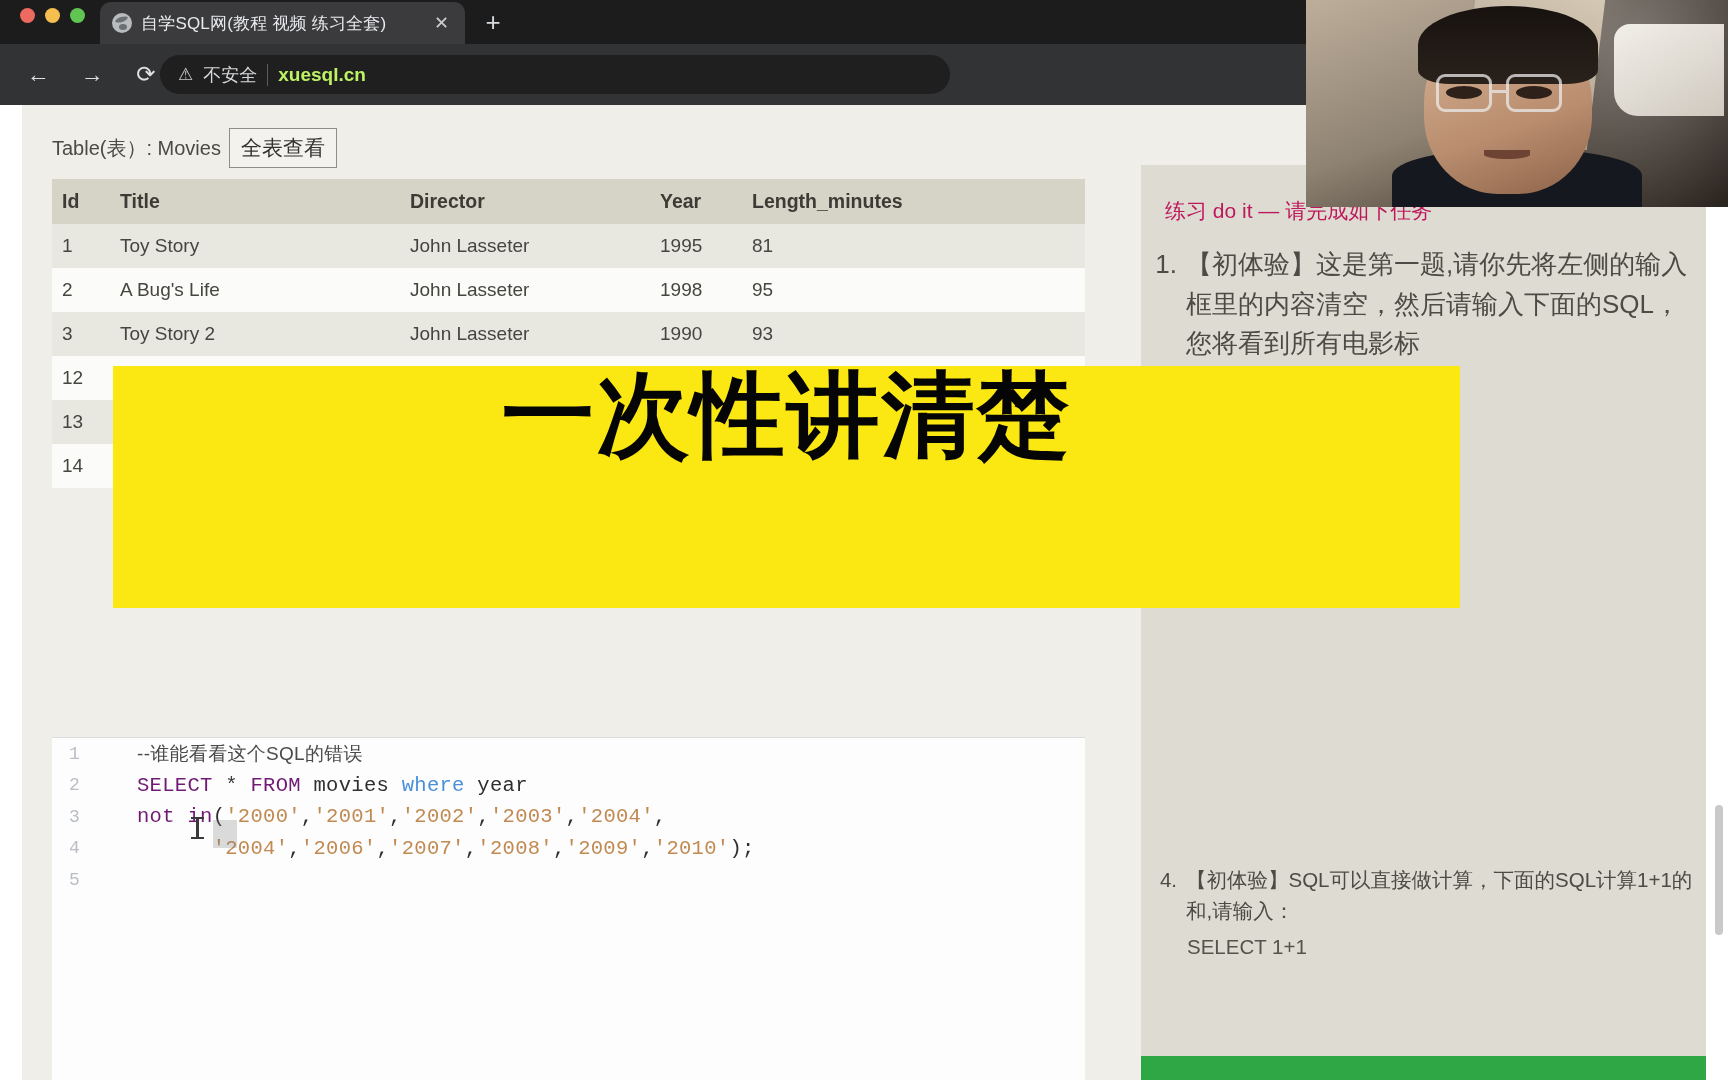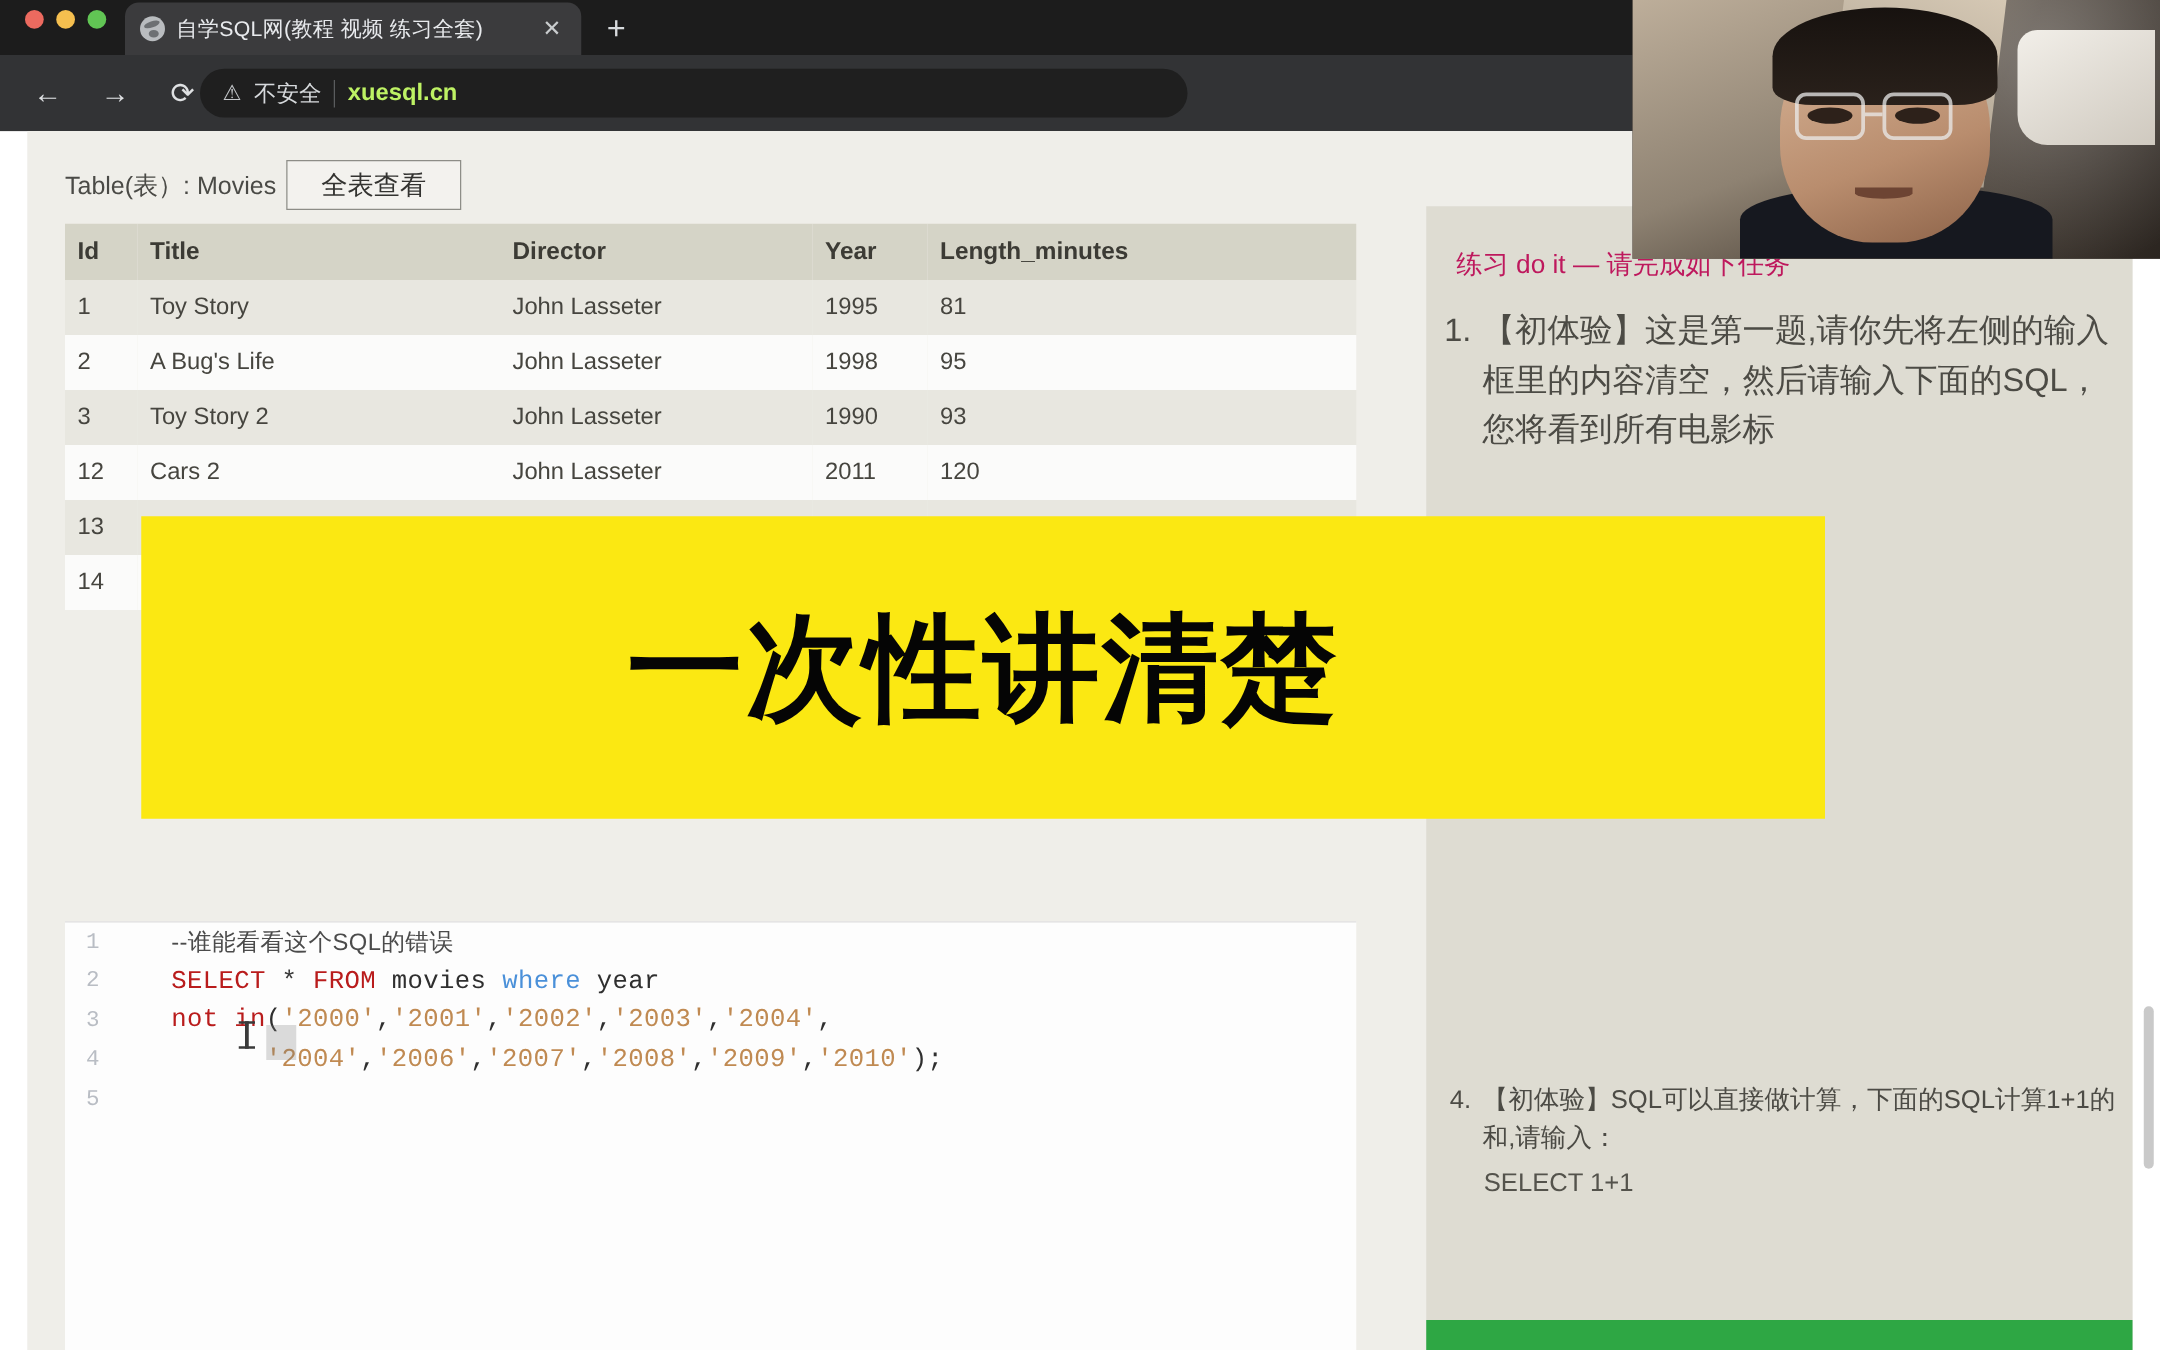--- a/index.html
+++ b/index.html
@@ -95,21 +95,21 @@
   #left-col{
     position:absolute; left:0; top:0; width:1097px; height:975px; background:#efeee9;
   }
   #table-caption{
     position:absolute; left:30px; top:23px;
     display:flex; align-items:center; gap:8px;
     color:#4a4a46; font-size:20px;
   }
   #view-all-table-button{
     border:1px solid #8d8d87; background:#f3f2ee; color:#333330;
-    font-size:21px; padding:5px 27px; font-family:"Liberation Sans", sans-serif;
+    font-size:21px; padding:5px 11px; font-family:"Liberation Sans", sans-serif;
   }
 
   #movies-table{
     position:absolute; left:30px; top:74px; width:1033px;
     border-collapse:collapse; font-size:19px; color:#46453f;
   }
   #movies-table th{
     background:#d5d4c7; font-weight:bold; text-align:left;
     padding:11px 10px; color:#3c3b35; font-size:19.5px;
   }
@@ -133,21 +133,21 @@
   }
   .code-line{
     position:relative; height:31.5px; display:flex; align-items:center;
     font-size:20.5px; letter-spacing:.3px;
   }
   .ln{
     width:46px; text-align:right; color:#b9bdc4; font-size:18px;
     flex:none; padding-right:18px;
   }
   .code{ white-space:pre; color:#2f2f2f;margin-left:39px; }
-  .kw{ color:#b91c1c; }
+  .kw{ color:#701a75; }
   .kw2{ color:#4a90d9; }
   .str{ color:#c08a52; }
   .cmt{ color:#4b4b4b; font-family:"Liberation Sans",sans-serif; font-size:19px; }
   .punct{ color:#3a3a3a; }
   #text-cursor{
     position:absolute; left:196px; top:712px; width:3px; height:22px;
     background:#3a3a3a;
   }
   #text-cursor::before,#text-cursor::after{
     content:""; position:absolute; left:-5px; width:13px; height:2px; background:#3a3a3a;
@@ -187,23 +187,22 @@
   }
   #right-scrollbar{
     position:absolute; right:-17px; top:700px; width:8px; height:130px;
     background:#c9c9c9; border-radius:4px;
   }
 
   
   #title-overlay{
     position:absolute; left:113px; top:366px; width:1347px; height:242px;
     background:#fbe812;
-    display:flex; flex-direction:column; align-items:center; justify-content:center;
+    display:flex; justify-content:center;
     overflow:hidden;
-    margin-top:47px;
   }
   #title-line-1{
     font-size:93px; font-weight:bold; color:#050505; line-height:1.06;
     letter-spacing:2px; white-space:nowrap;
   }
   #title-line-2{
     font-size:100px; font-weight:bold; color:#050505; line-height:1.08;
     letter-spacing:1px; white-space:nowrap;
   }
 

